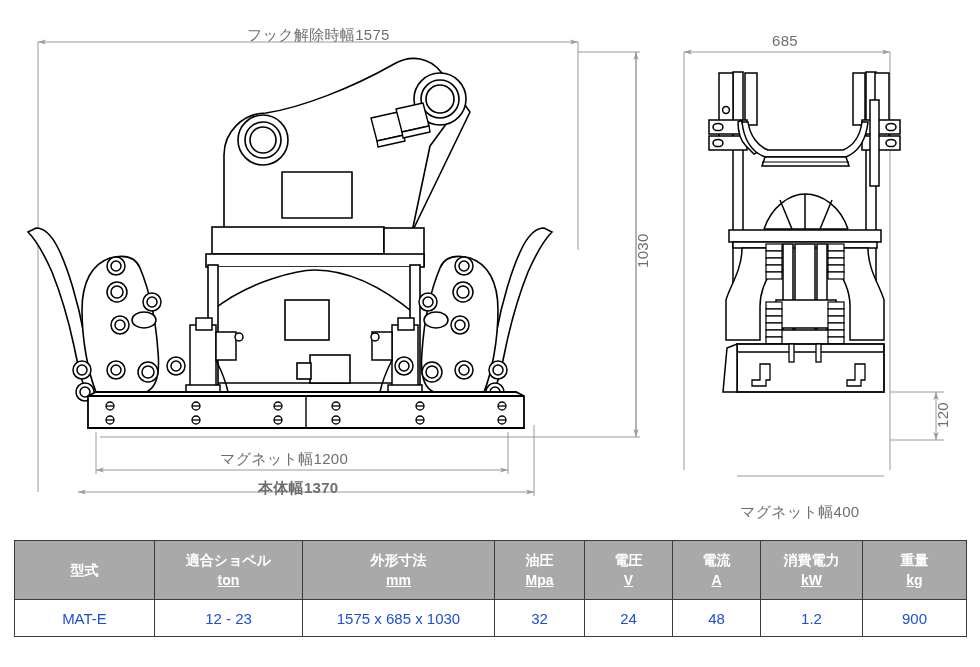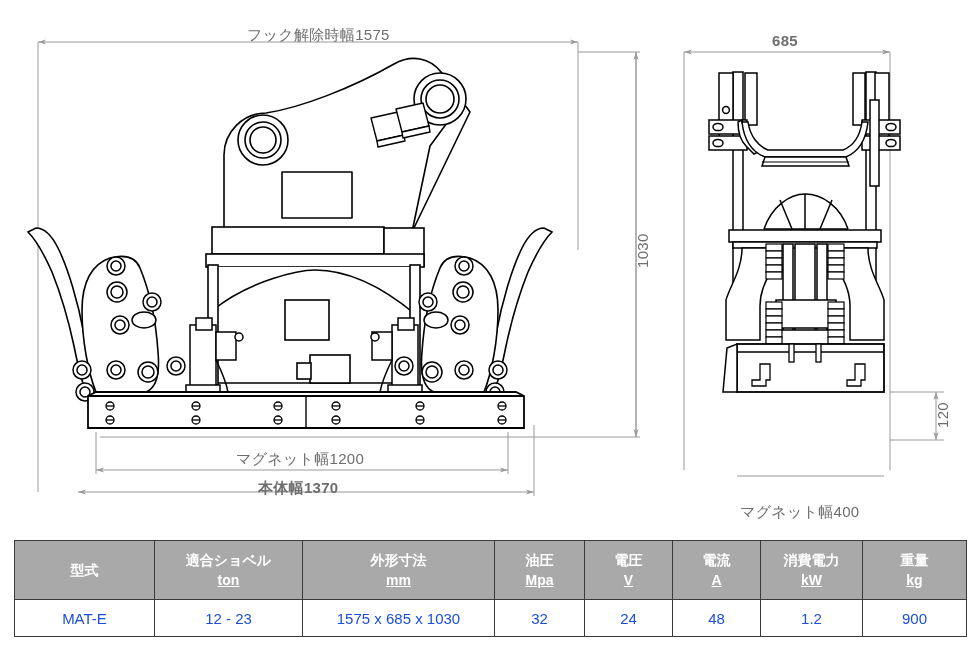--- a/index.html
+++ b/index.html
@@ -345,27 +345,27 @@
           <path d="M760,364 L770,364 L770,380 L766,380 L766,386 L752,386 L752,380 L760,380 Z" fill="#fff"></path>
           <path d="M855,364 L865,364 L865,380 L861,380 L861,386 L847,386 L847,380 L855,380 Z" fill="#fff"></path>
           <rect x="789" y="344" width="5" height="18"></rect>
           <rect x="816" y="344" width="5" height="18"></rect>
         </g>
       </g>
     </svg>
 
     <div class="dimlabel" style="left:247px;top:26px;">フック解除時幅1575</div>
 
-    <div class="dimlabel" style="left:236px;top:450px;">マグネット幅1200</div>
+    <div class="dimlabel" style="left:220px;top:450px;">マグネット幅1200</div>
 
     <div class="dimlabel" style="left:258px;top:479px;font-weight:bold;">本体幅1370</div>
 
     <div class="dimlabel vert" style="left:634px;top:268px;transform:rotate(-90deg);">1030</div>
 
-    <div class="dimlabel" style="left:772px;top:32px;font-weight:bold;">685</div>
+    <div class="dimlabel" style="left:772px;top:32px;">685</div>
 
     <div class="dimlabel vert" style="left:934px;top:428px;transform:rotate(-90deg);">120</div>
 
     <div class="dimlabel" style="left:740px;top:503px;">マグネット幅400</div>
   </div>
 
   <table id="spec-table">
     <colgroup>
       <col style="width:140px">
         <col style="width:148px">

